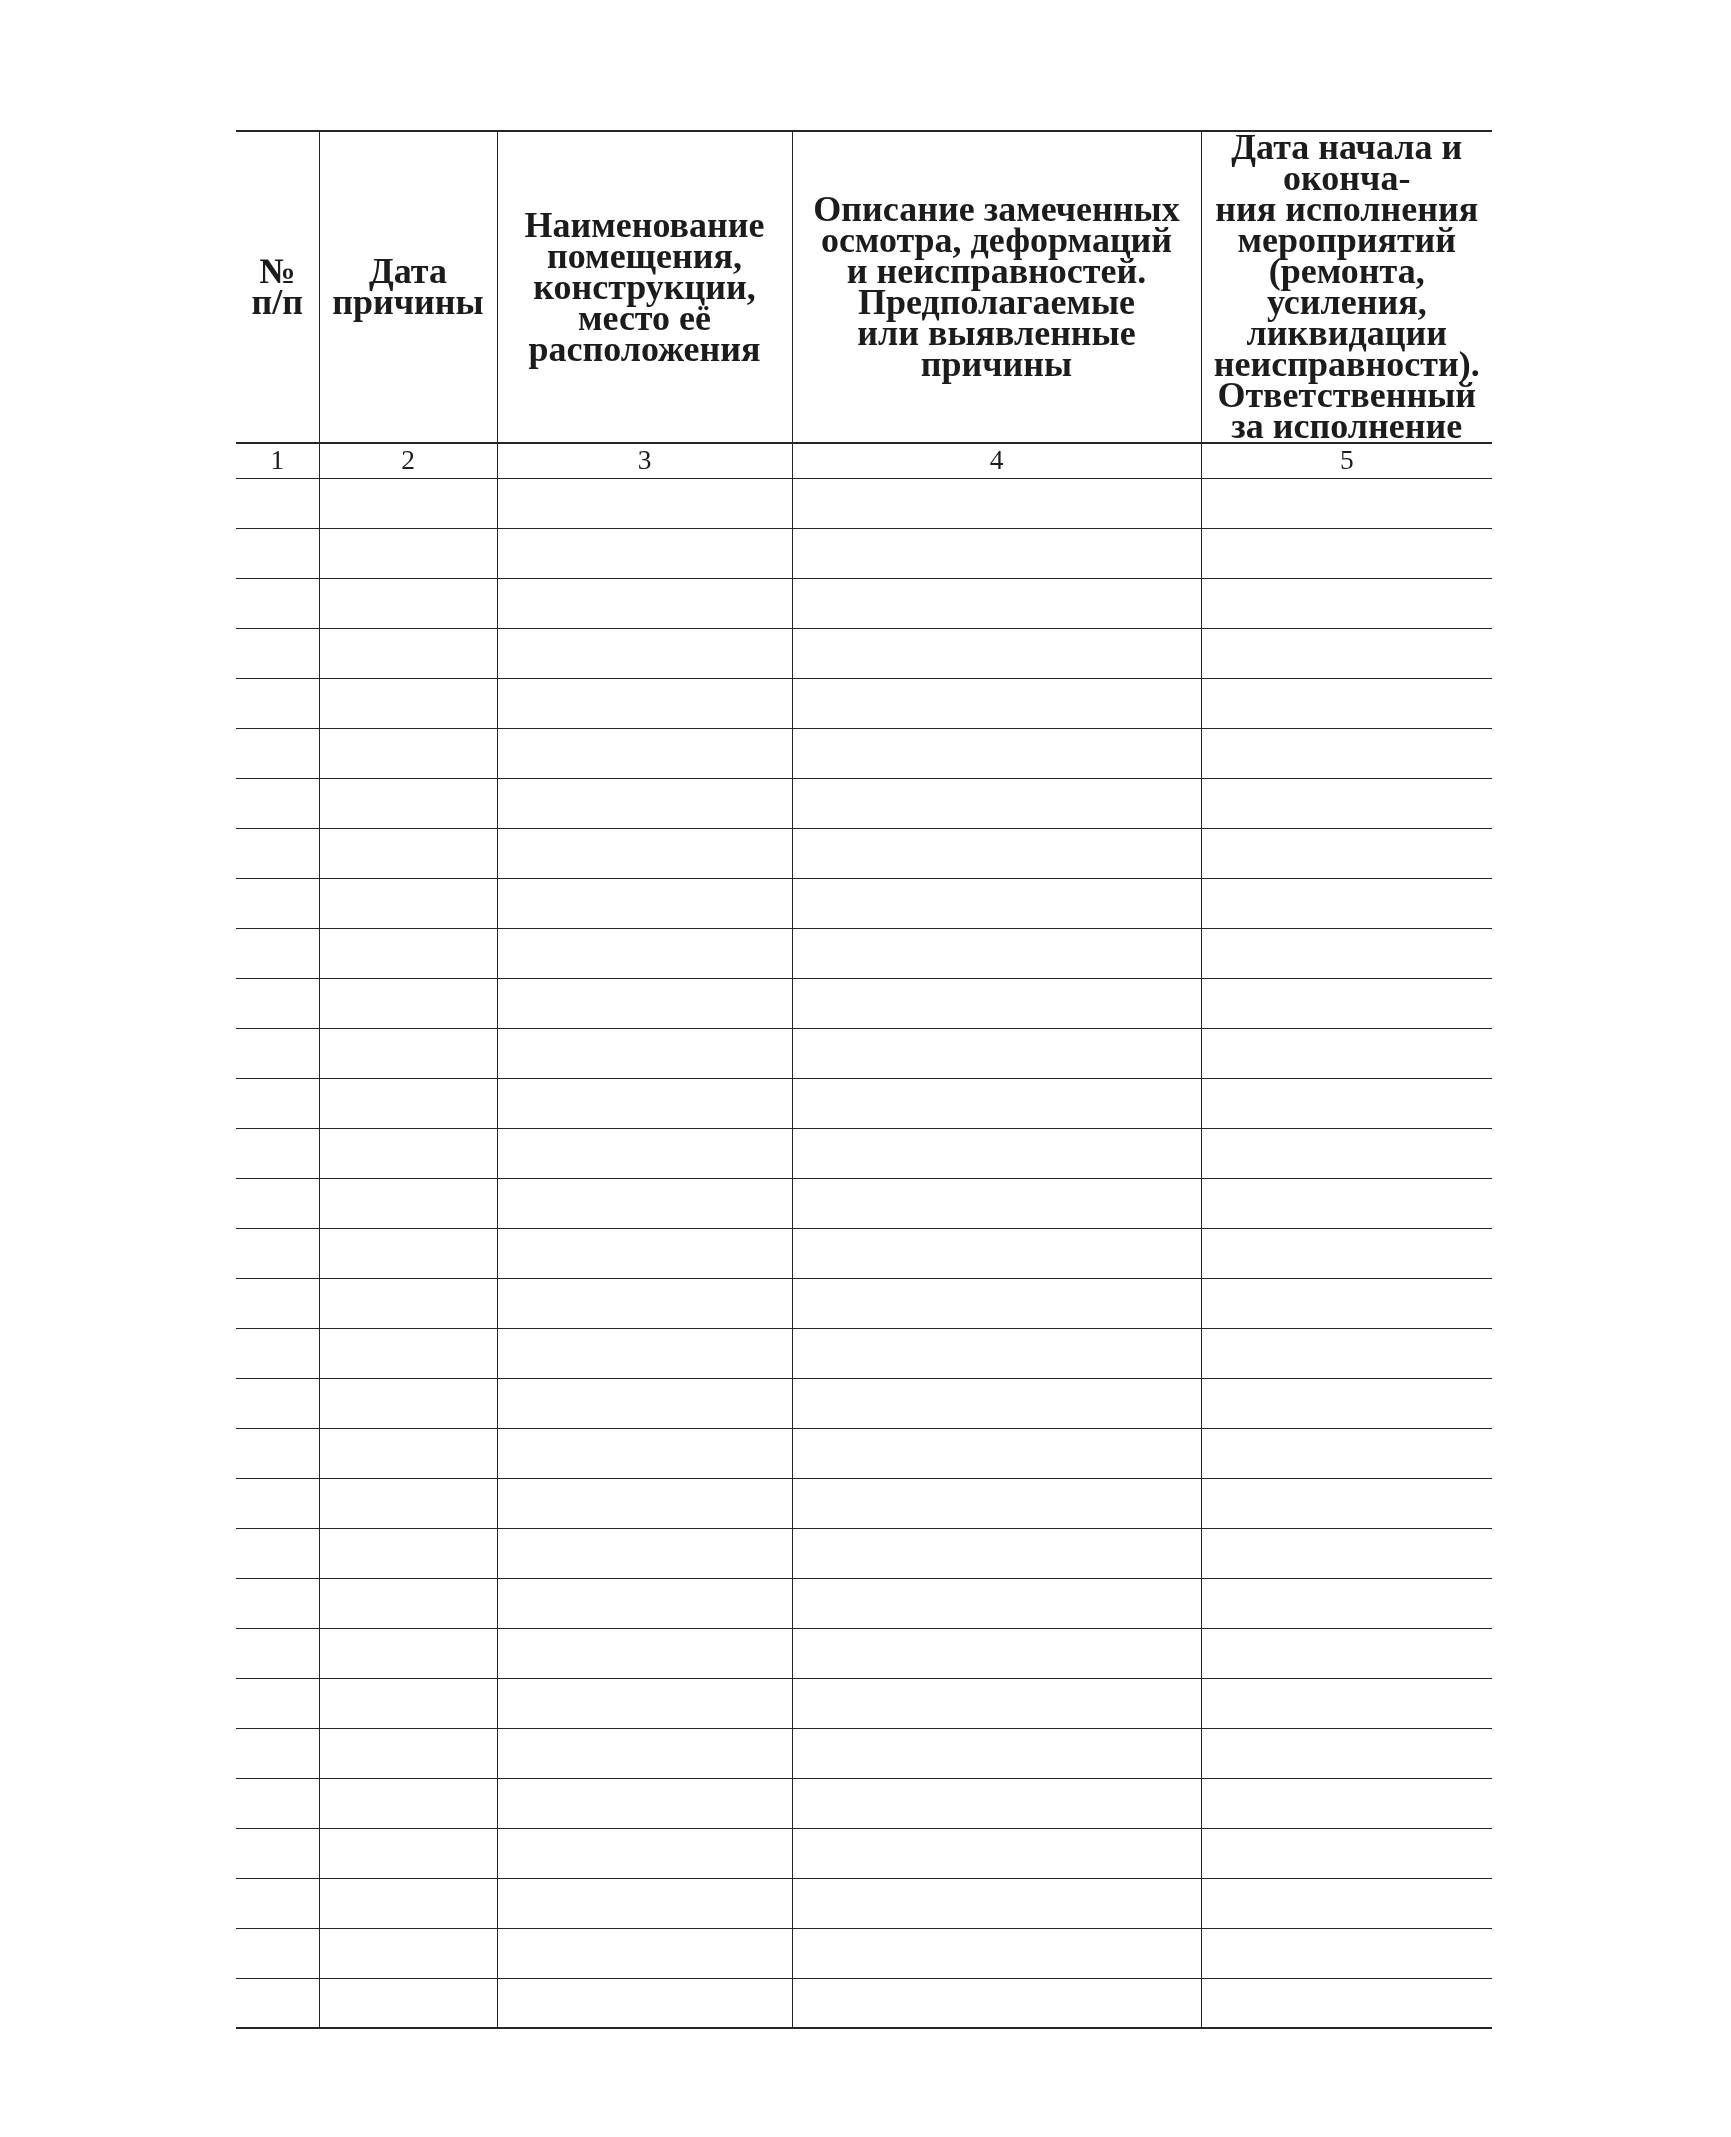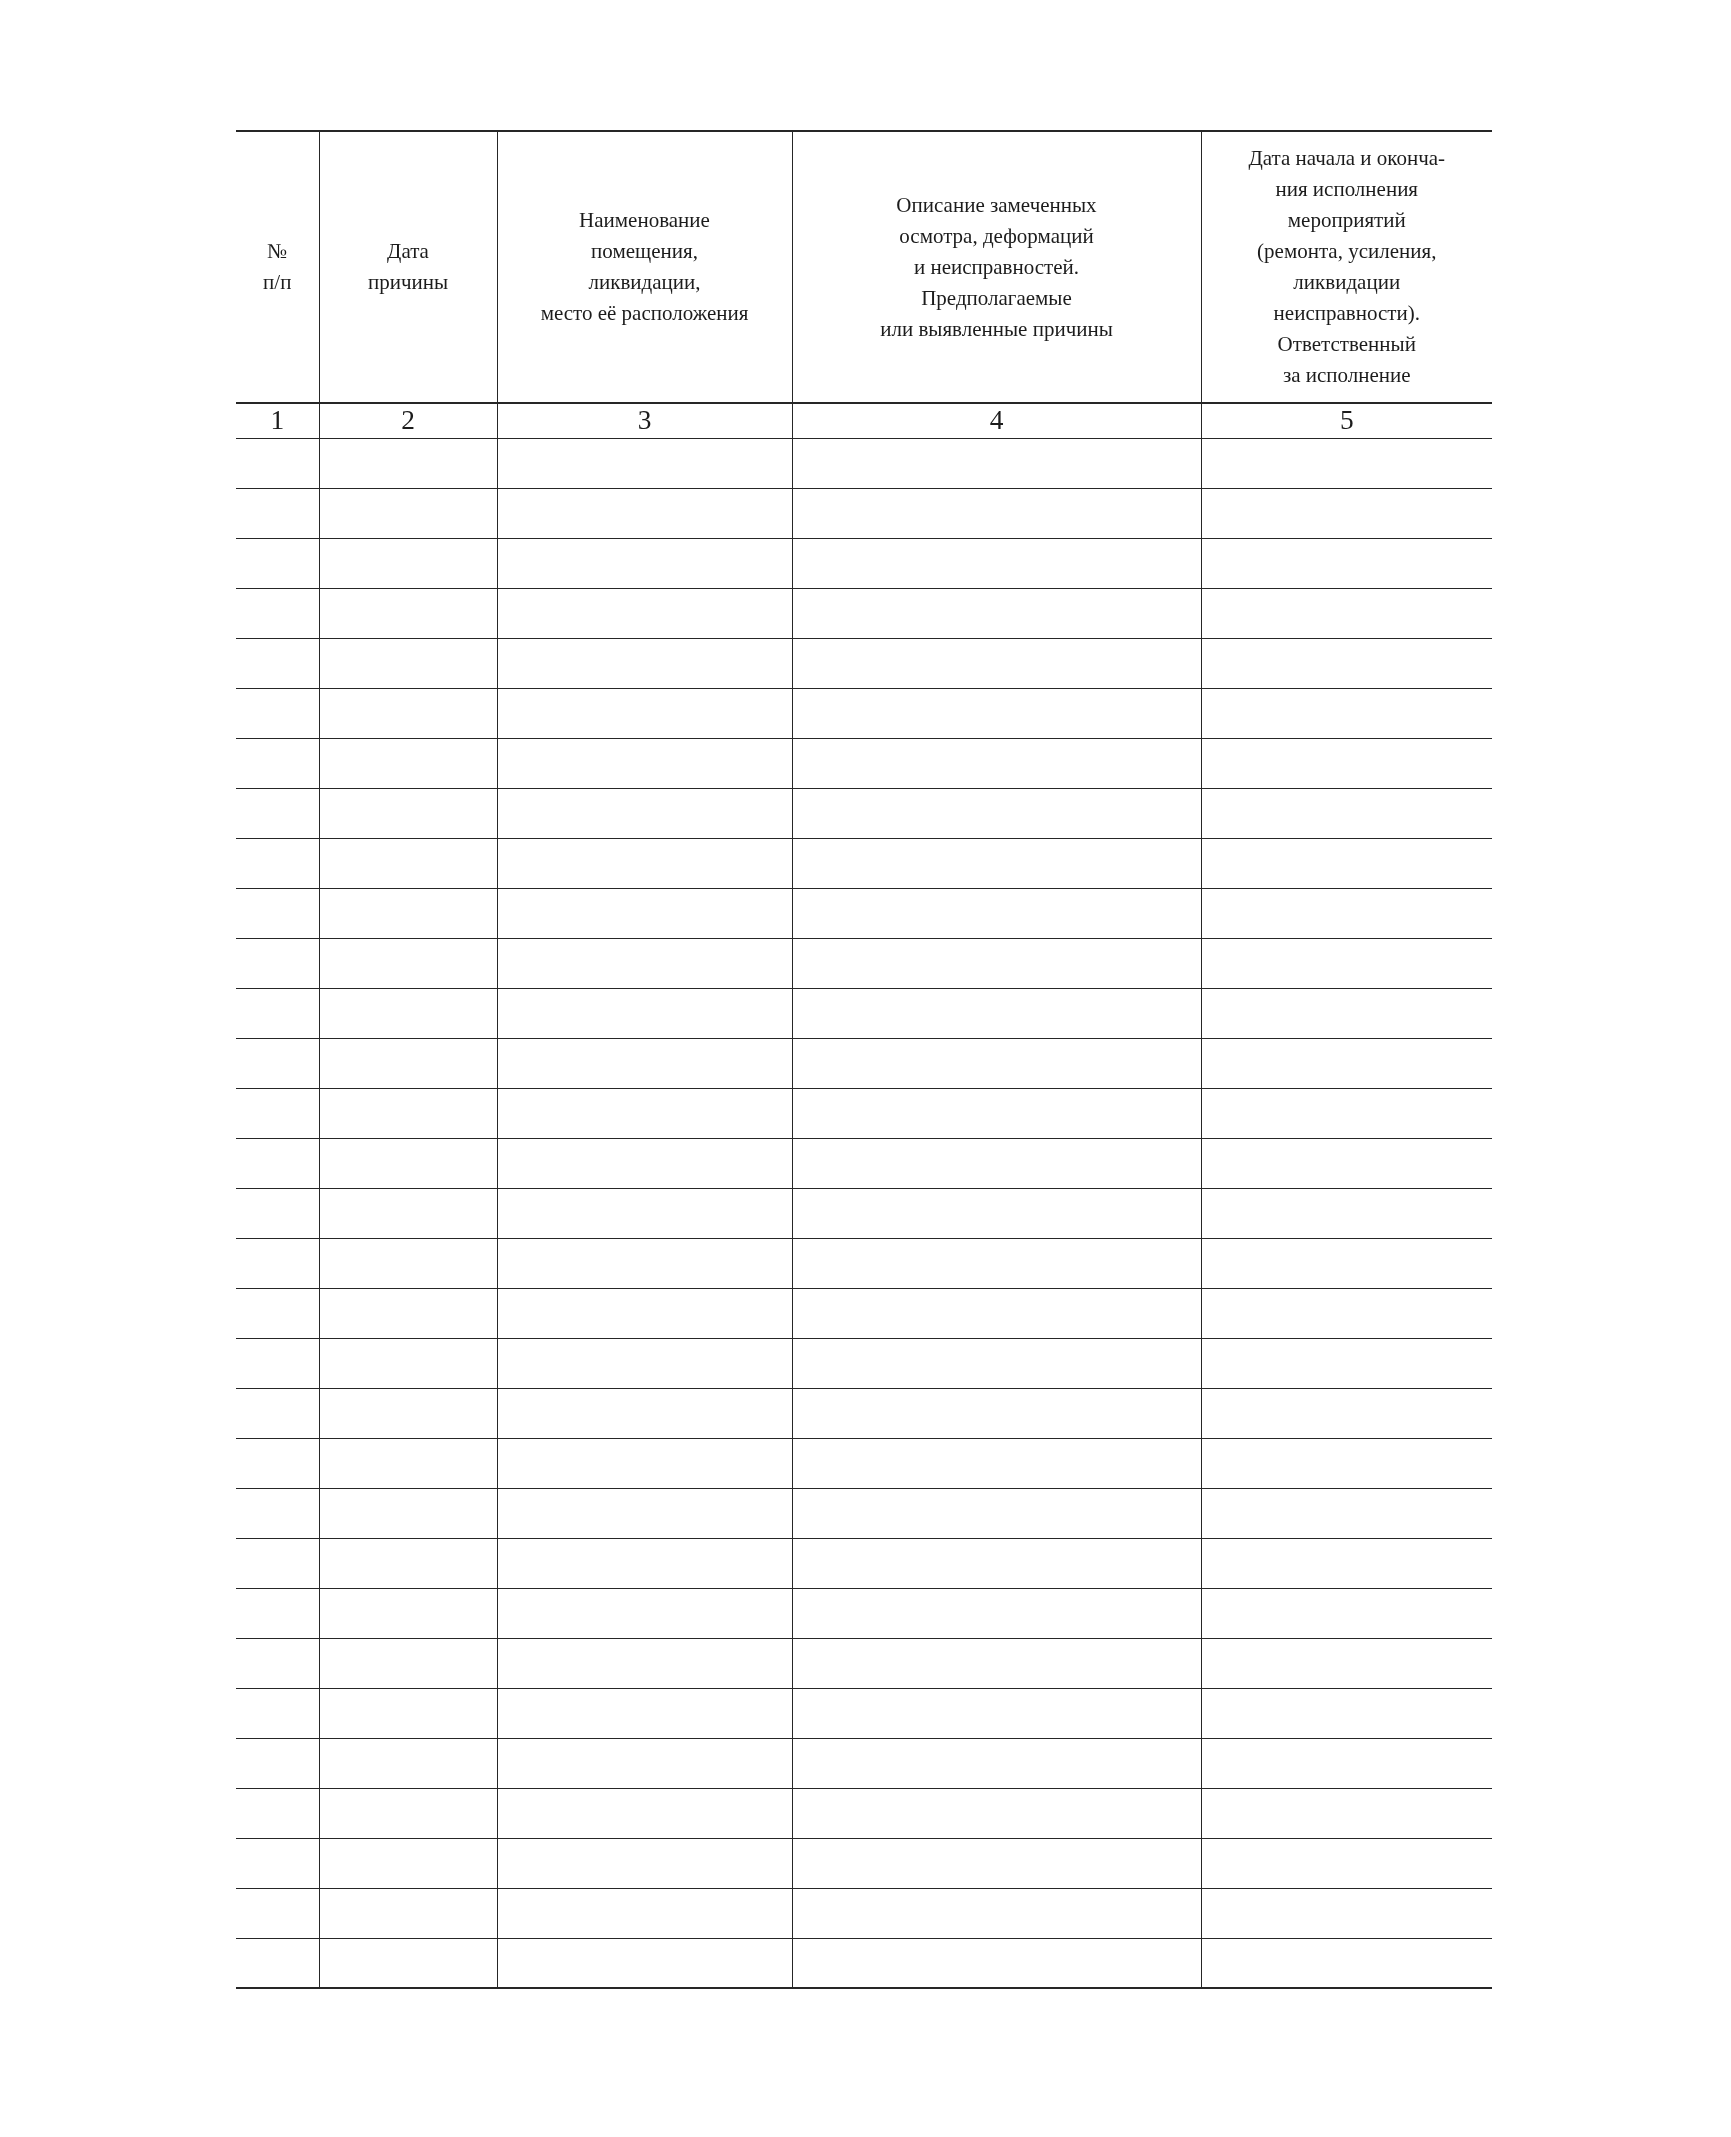--- a/index.html
+++ b/index.html
@@ -35,22 +35,22 @@
   col.c5 { width: 291px; }
   th, td {
     padding: 0;
     text-align: center;
     vertical-align: middle;
     border-left: 1.8px solid var(--line-color);
   }
   th:first-child, td:first-child { border-left: none; }
   tr.header-row { height: 272px; }
   tr.header-row th {
-    font-weight: normal;
-    font-size: 21px;
+    font-weight: bold;
+    font-size: 36px;
     line-height: 31px;
     white-space: pre-line;
     border-bottom: 2.7px solid var(--line-color);
   }
   tr.index-row { height: 35px; }
   tr.index-row td {
     font-size: 27.4px;
     line-height: 1;
     border-bottom: 1.8px solid var(--line-color);
   }
@@ -70,21 +70,21 @@
         <col class="c5">
     </colgroup>
     <thead>
       <tr class="header-row">
         <th>№
 п/п</th>
         <th>Дата
 причины</th>
         <th>Наименование
 помещения,
-ликвидации,
+конструкции,
 место её расположения</th>
         <th>Описание замеченных
 осмотра, деформаций
 и неисправностей.
 Предполагаемые
 или выявленные причины</th>
         <th>Дата начала и оконча-
 ния исполнения
 мероприятий
 (ремонта, усиления,

